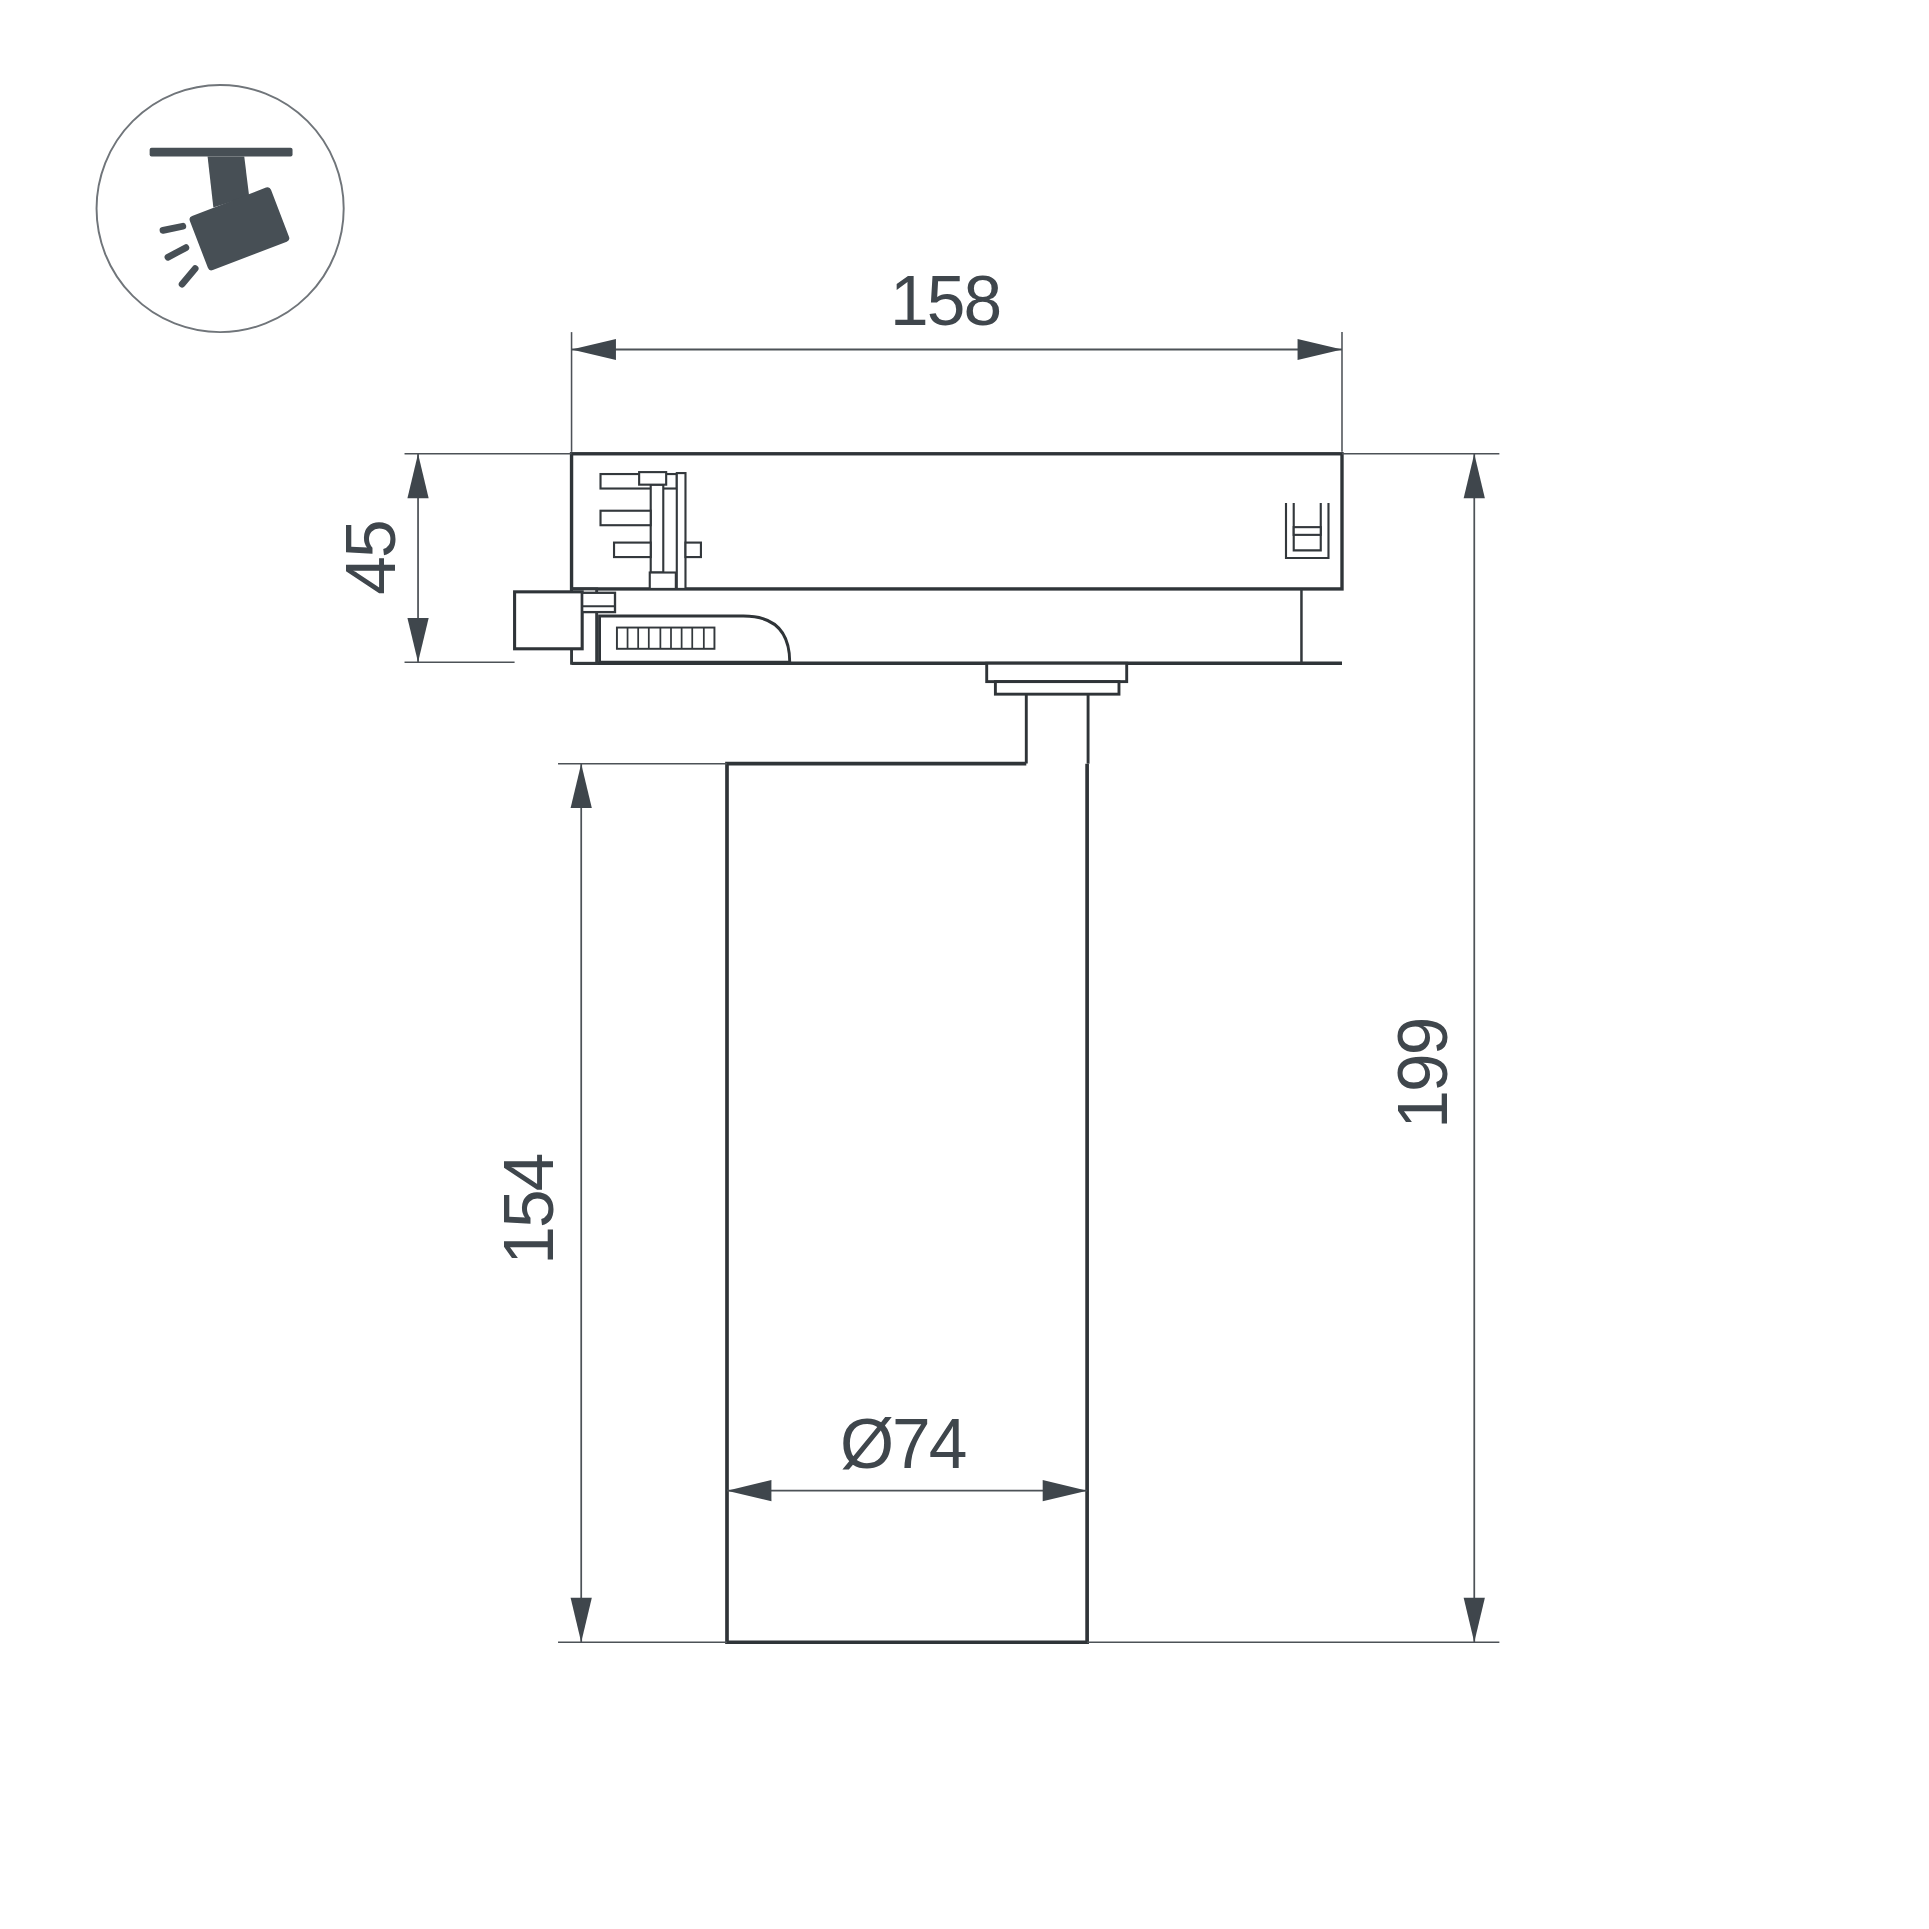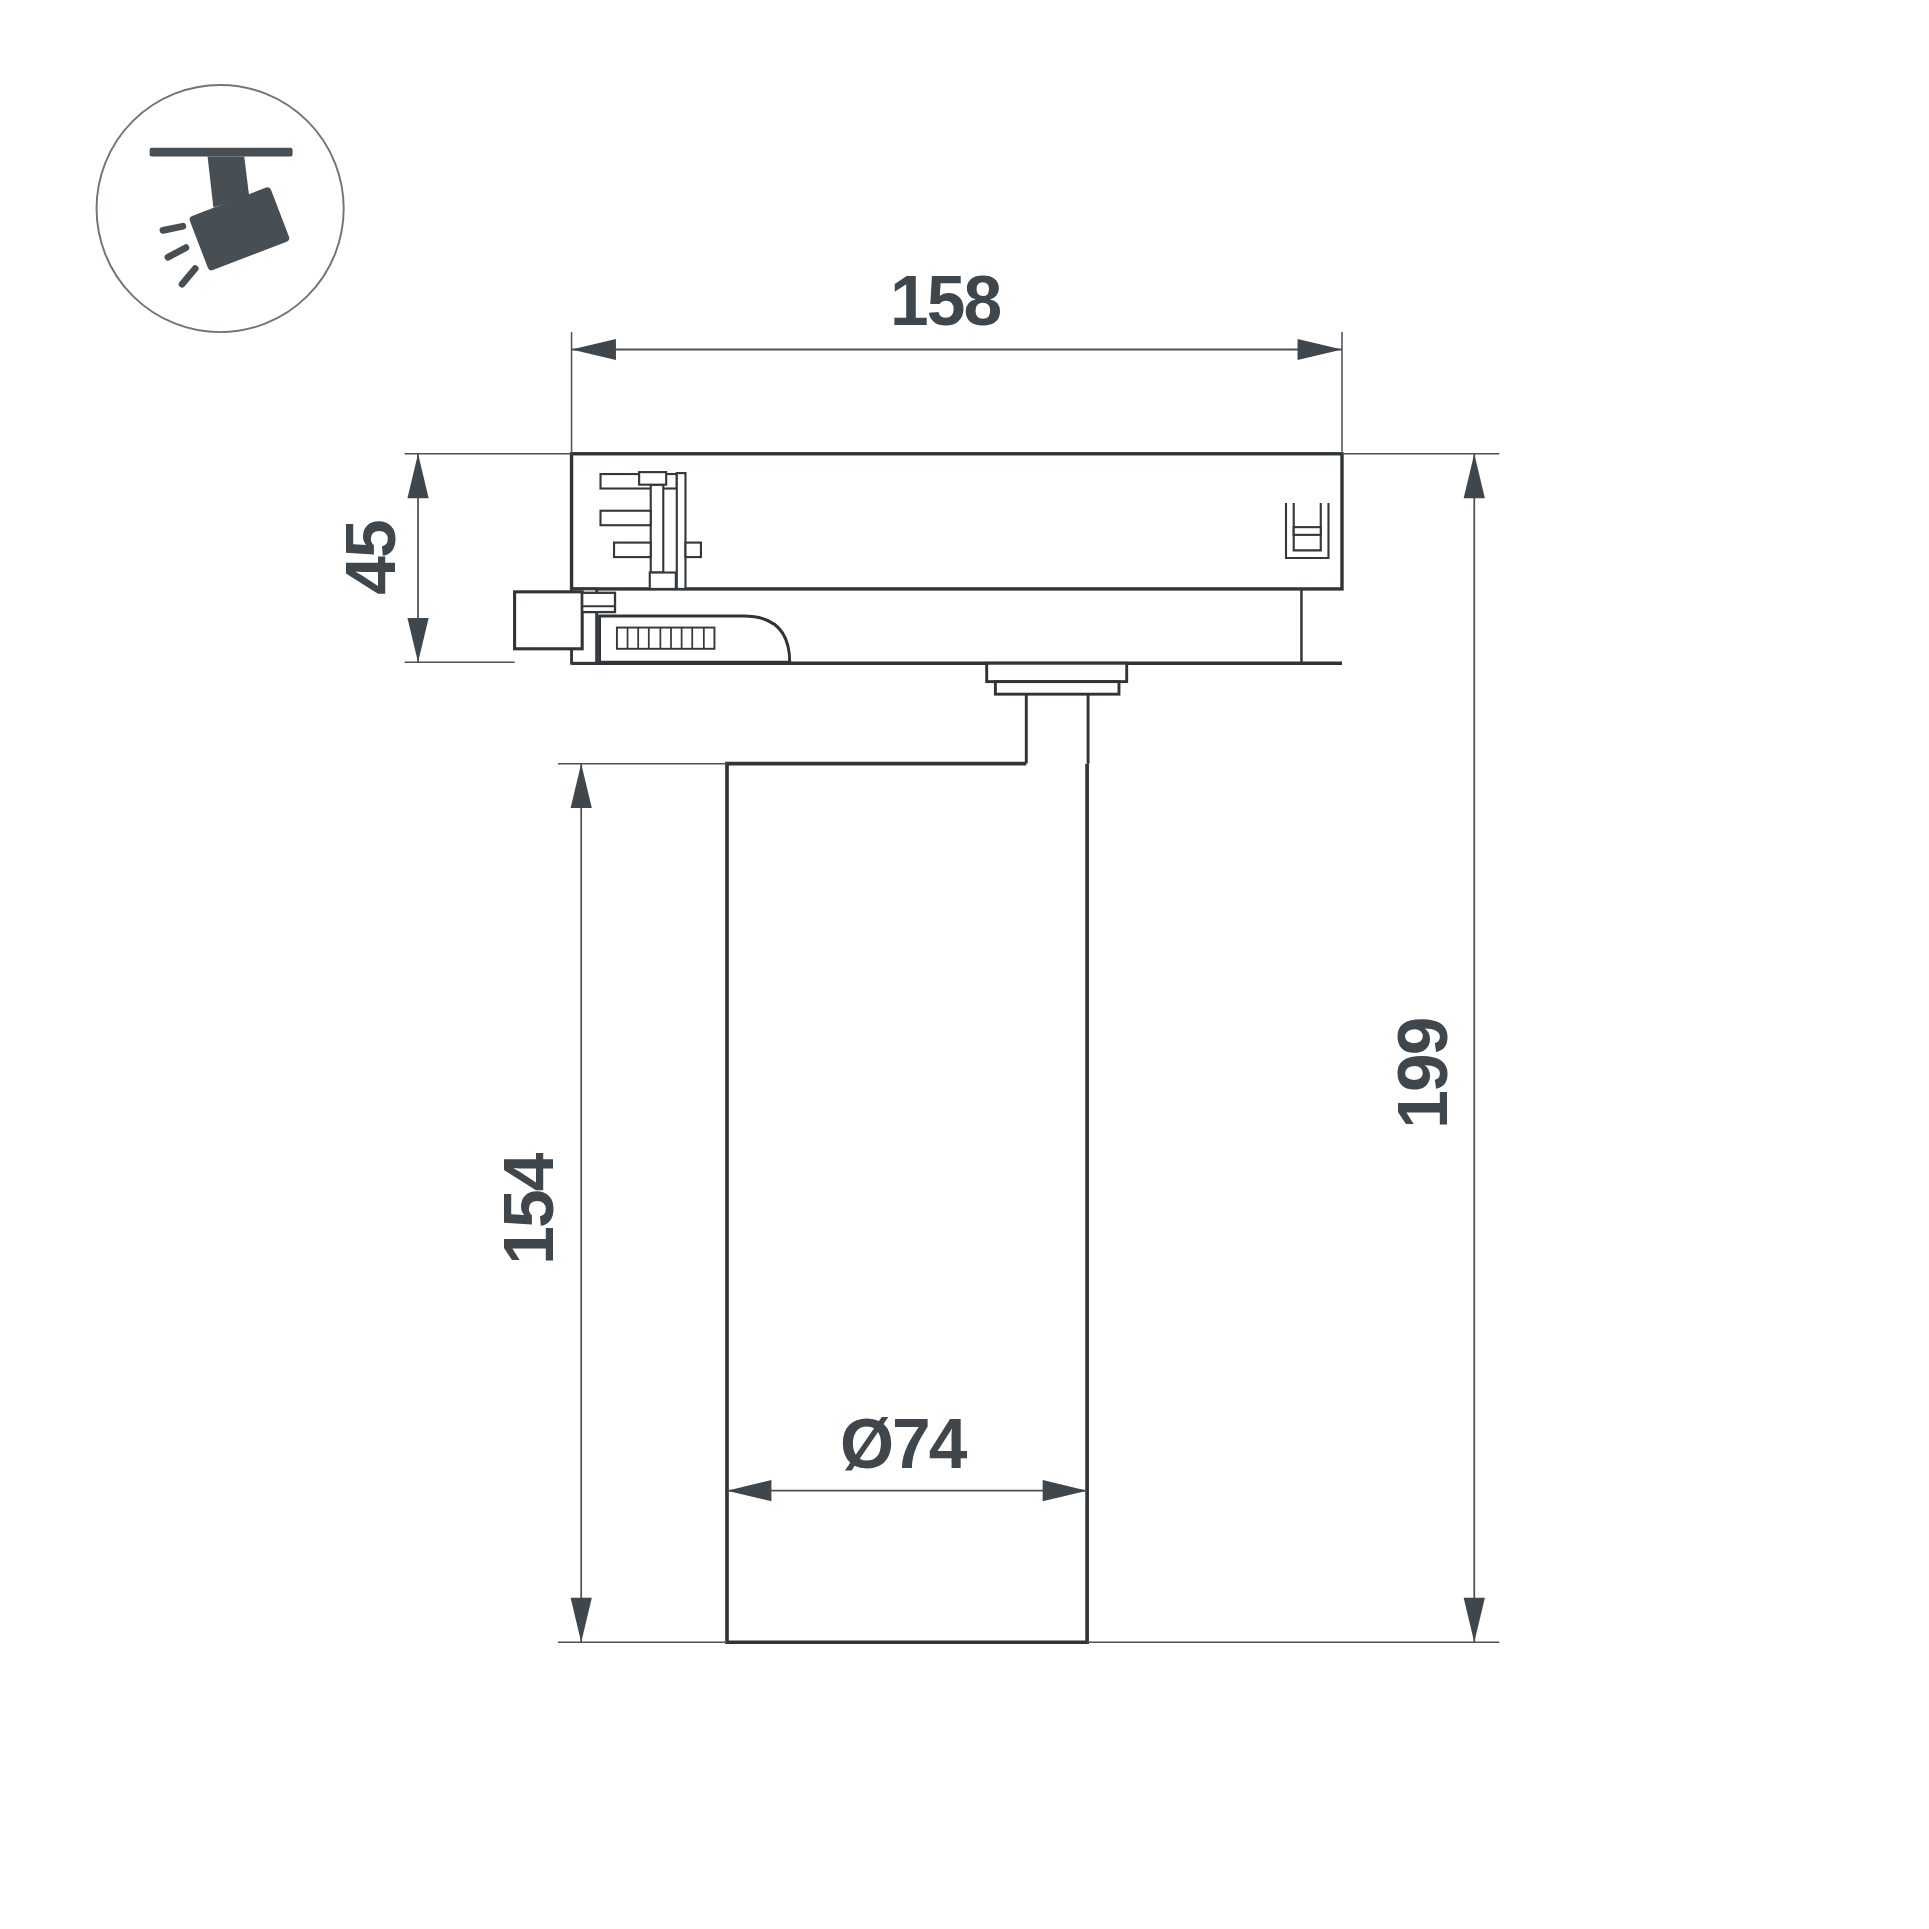--- a/index.html
+++ b/index.html
@@ -9,21 +9,20 @@
     width: 1929px;
     height: 1929px;
     overflow: hidden;
     font-family: "Liberation Sans", sans-serif;
   }
   .canvas-wrap {
     position: relative;
     width: 1895px;
     height: 1929px;
     background: #ffffff;
-    font-weight: bold;
   }
   svg { display: block; }
   .dim-label {
     font-family: "Liberation Sans", sans-serif;
     font-size: 72px;
     letter-spacing: -2px;
     fill: #3f464c;
   }
   .outline  { stroke: #2f3438; fill: none; }
   .outlinef { stroke: #2f3438; fill: #ffffff; }

